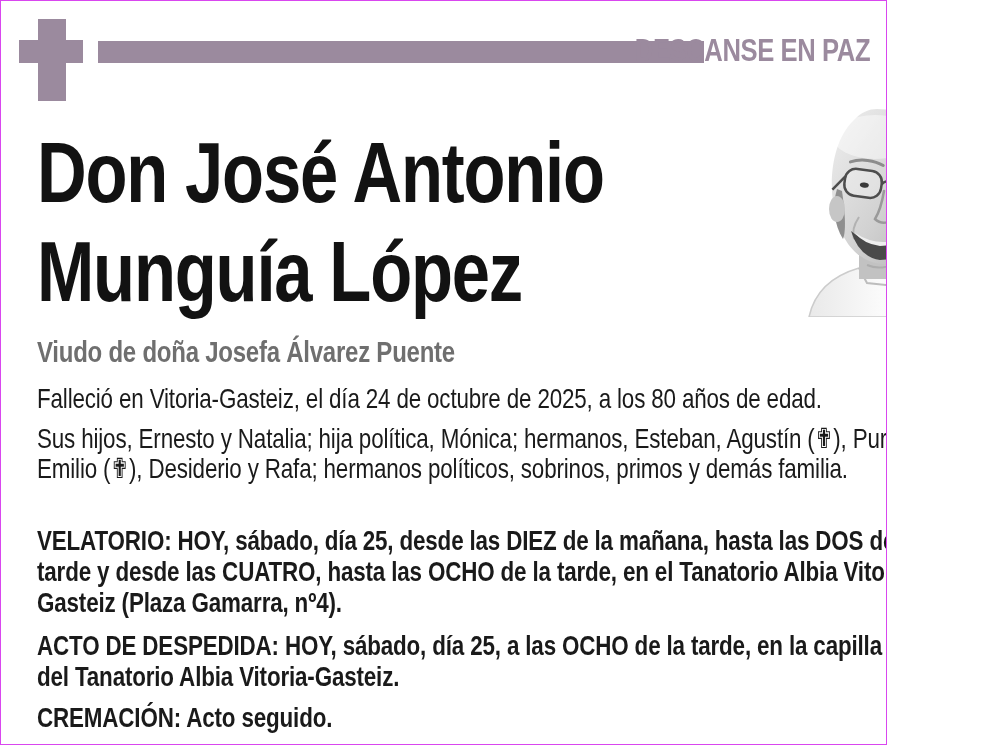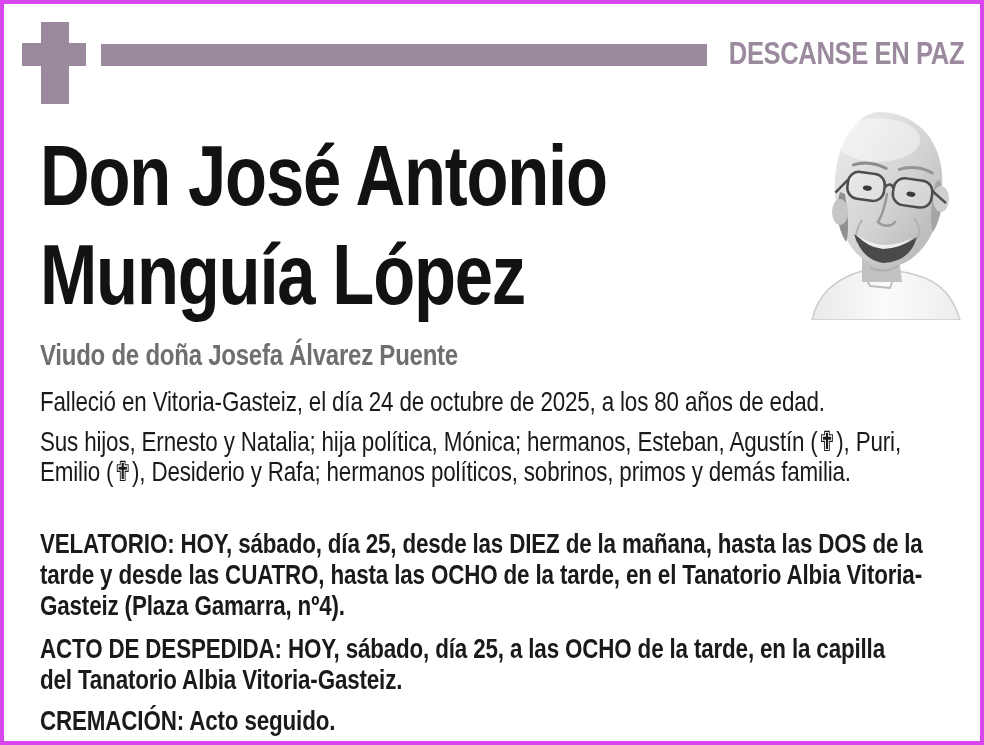--- a/index.html
+++ b/index.html
@@ -1,21 +1,21 @@
 <!DOCTYPE html>
 <html><head>
 <meta charset="utf-8">
 <style>
   html,body{margin:0;padding:0;background:#ffffff;}
   .page{
     position:relative;
-    width:984px;height:745px;
+    width:887px;height:745px;
     box-sizing:border-box;
     background:#ffffff;
-    border:4px solid #d946ef;
+    border:1px solid #d946ef;
     overflow:hidden;
     font-family:"Liberation Sans","DejaVu Sans",sans-serif;
     color:#1a1a1a;
   }
   
   .cx{transform:scaleX(0.8);transform-origin:0 0;}
   .cxr{transform:scaleX(0.8);transform-origin:100% 0;}
 
   
   .cross-icon{position:absolute;left:18px;top:18px;width:64px;height:82px;}

